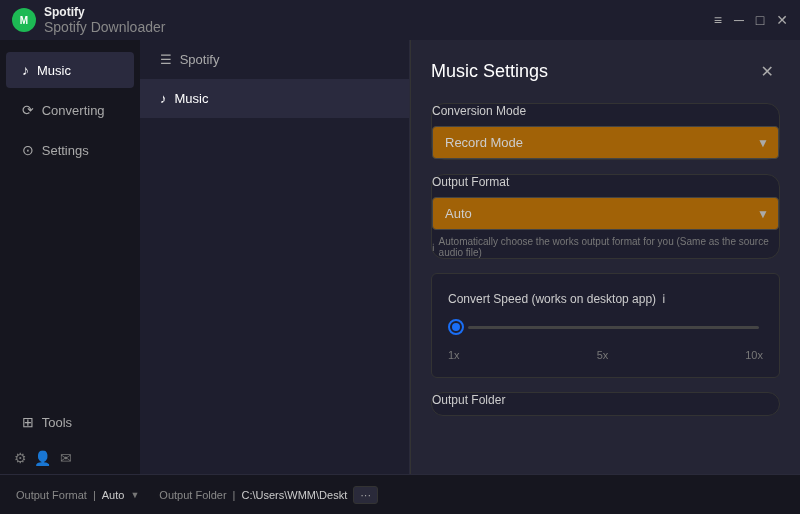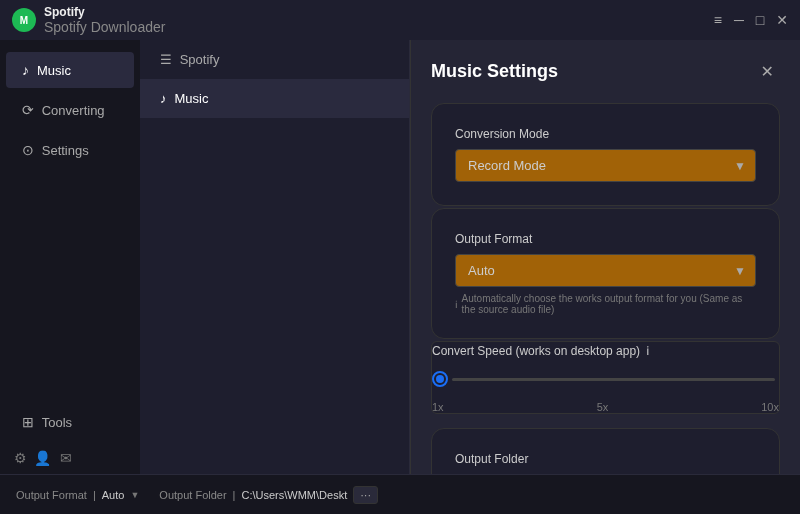--- a/index.html
+++ b/index.html
@@ -226,37 +226,37 @@
       padding: 20px;
     }
     .modal-header {
       display: flex;
       justify-content: space-between;
       align-items: center;
       margin-bottom: 20px;
     }
     .modal-title {
       font-size: 18px;
-      font-weight: 700;
+      font-weight: 400;
       color: #fff;
     }
     .close-btn {
       background: none;
       border: none;
       color: #aaa;
       font-size: 16px;
       cursor: pointer;
       padding: 2px 6px;
     }
     .settings-section {
       background: #1e1e2e;
       border: 1px solid #333;
       border-radius: 13px;
-      padding: 23px;
-      margin-bottom: 2px;
+      padding: 0;
+      margin-bottom: 14px;
     }
     .settings-label {
       font-size: 12px;
       color: #ccc;
       margin-bottom: 8px;
       font-weight: 500;
     }
     .select-wrapper {
       position: relative;
     }
@@ -286,20 +286,21 @@
       color: #777;
       margin-top: 6px;
       display: flex;
       align-items: center;
       gap: 4px;
     }
     .speed-section {
       background: #1e1e2e;
       border: 1px solid #333;
       border-radius: 6px;
+      padding: 16px;
       margin-bottom: 14px;
       text-align: right;
     }
     .speed-label-row {
       display: flex;
       align-items: center;
       gap: 6px;
       margin-bottom: 12px;
       font-size: 12px;
       color: #ccc;

